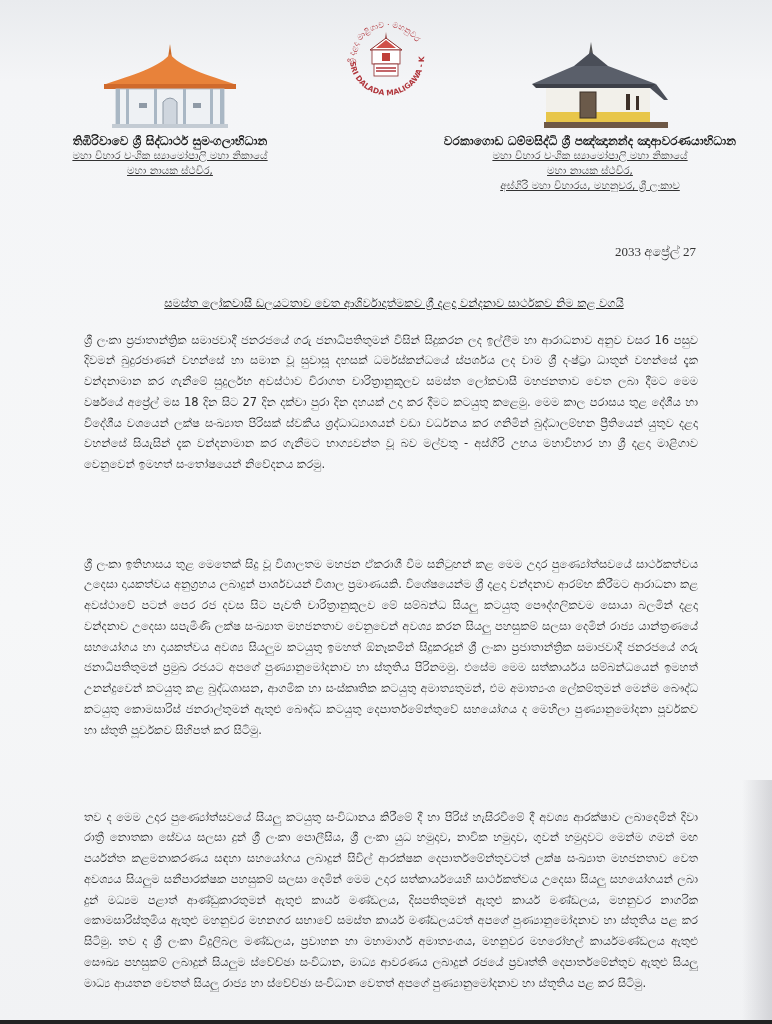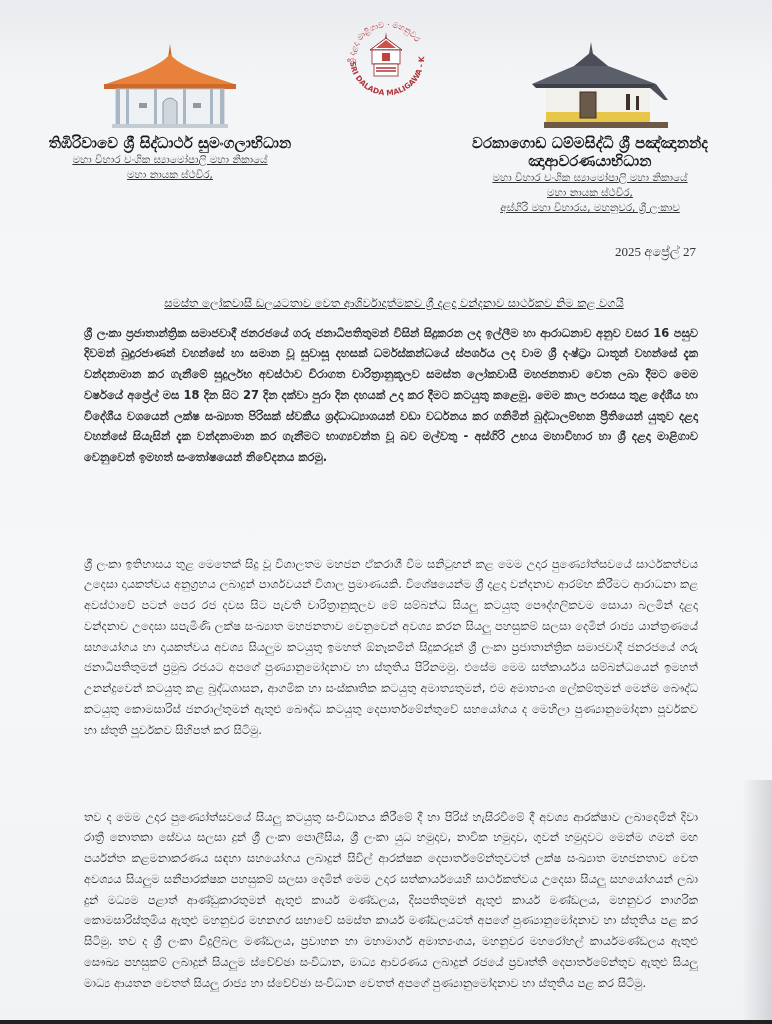--- a/index.html
+++ b/index.html
@@ -9,27 +9,27 @@
     font-family: "DejaVu Sans", "Liberation Sans", sans-serif;
     color: #2a2a2a;
     position: relative;
   }
   .page { position: absolute; inset: 0; }
   .header { position: absolute; top: 0; left: 0; width: 772px; height: 200px; }
   .col { position: absolute; text-align: center; }
   .col.left { left: 20px; width: 300px; top: 40px; }
   .col.right { left: 440px; width: 300px; top: 40px; }
   .building { height: 92px; position: relative; }
-  .signatory-name { font-weight: bold; font-size: 15px; color: #1a1a1a; margin-top: 2px; letter-spacing: 0.1px; }
+  .signatory-name { font-weight: bold; font-size: 12px; color: #1a1a1a; margin-top: 2px; letter-spacing: 0.1px; }
   .signatory-line { font-size: 10.5px; line-height: 15px; color: #333; text-decoration: underline; }
   .seal { position: absolute; left: 336px; top: 10px; width: 100px; height: 100px; }
   .date { position: absolute; right: 76px; top: 244px; font-family: "Liberation Serif", serif; font-size: 13px; color: #333; }
   .subject { position: absolute; left: 84px; top: 296px; width: 620px; text-align: center; font-size: 11.5px; text-decoration: underline; color: #222; white-space: nowrap; }
   .body { position: absolute; left: 84px; width: 614px; font-size: 11.5px; line-height: 20.8px; text-align: justify; color: #2b2b2b; }
-  .p1 { top: 311px; font-weight: bold; }
+  .p1 { top: 318px; }
   .p2 { top: 542px; }
   .p3 { top: 795px; }
   .p1 { height: 212px; }
   .shadow-right { position: absolute; right: 0; top: 780px; width: 30px; height: 244px; background: linear-gradient(90deg, rgba(0,0,0,0) 0%, rgba(120,120,130,0.25) 100%); }
   .bottom-bar { position: absolute; left: 0; bottom: 0; width: 772px; height: 4px; background: #222; }
 </style>
 </head>
 <body>
 
 <div class="page">
@@ -94,21 +94,21 @@
           <rect x="104" y="82" width="124" height="6" fill="#6e5846"></rect>
         </svg>
       </div>
       <div class="signatory-name">වරකාගොඩ ධම්මසිද්ධි ශ්‍රී පඤ්ඤානන්ද ඤාආවරණයාභිධාන</div>
       <div class="signatory-line">මහා විහාර වංශික ස්‍යාමෝපාලි මහා නිකායේ</div>
       <div class="signatory-line">මහා නායක ස්ථවිර,</div>
       <div class="signatory-line">අස්ගිරි මහා විහාරය, මහනුවර, ශ්‍රී ලංකාව</div>
     </div>
   </div>
 
-  <div class="date">2025 අප්‍රේල් 27</div>
+  <div class="date">2033 අප්‍රේල් 27</div>
 
   <div class="subject">සමස්ත ලෝකවාසී ඩලයටතාව වෙත ආශිර්වාදාත්මකව ශ්‍රී දළදා වන්දනාව සාර්ථකව නිම කළ වගයි</div>
 
   <p class="body p1">ශ්‍රී ලංකා ප්‍රජාතාන්ත්‍රික සමාජවාදී ජනරජයේ ගරු ජනාධිපතිතුමන් විසින් සිදුකරන ලද ඉල්ලීම හා ආරාධනාව අනුව වසර 16 පසුව දිවමන් බුදුරජාණන් වහන්සේ හා සමාන වූ සුවාසූ දහසක් ධර්මස්කන්ධයේ ස්පර්ශය ලද වාම ශ්‍රී දංෂ්ට්‍රා ධාතූන් වහන්සේ දැක වන්දනාමාන කර ගැනීමේ සුදුර්ලභ අවස්ථාව චිරාගත චාරිත්‍රානුකූලව සමස්ත ලෝකවාසී මහජනතාව වෙත ලබා දීමට මෙම වර්ෂයේ අප්‍රේල් මස 18 දින සිට 27 දින දක්වා පුරා දින දහයක් උදා කර දීමට කටයුතු කළෙමු. මෙම කාල පරාසය තුළ දේශීය හා විදේශීය වශයෙන් ලක්ෂ සංඛ්‍යාත පිරිසක් ස්වකීය ශ්‍රද්ධාධ්‍යාශයන් වඩා වර්ධනය කර ගනිමින් බුද්ධාලම්භන ප්‍රීතියෙන් යුතුව දළදා වහන්සේ සියැසින් දැක වන්දනාමාන කර ගැනීමට භාග්‍යවන්ත වූ බව මල්වතු - අස්ගිරි උභය මහාවිහාර හා ශ්‍රී දළදා මාළිගාව වෙනුවෙන් ඉමහත් සංතෝෂයෙන් නිවේදනය කරමු.</p>
   <p class="body p2">ශ්‍රී ලංකා ඉතිහාසය තුළ මෙතෙක් සිදු වූ විශාලතම මහජන ඒකරාශී වීම සනිටුහන් කළ මෙම උදාර පුණ්‍යෝත්සවයේ සාර්ථකත්වය උදෙසා දායකත්වය අනුග්‍රහය ලබාදුන් පාර්ශවයන් විශාල ප්‍රමාණයකි. විශේෂයෙන්ම ශ්‍රී දළදා වන්දනාව ආරම්භ කිරීමට ආරාධනා කළ අවස්ථාවේ පටන් පෙර රජ දවස සිට පැවති චාරිත්‍රානුකූලව මේ සම්බන්ධ සියලු කටයුතු පෞද්ගලිකවම සොයා බලමින් දළදා වන්දනාව උදෙසා සපැමිණි ලක්ෂ සංඛ්‍යාත මහජනතාව වෙනුවෙන් අවශ්‍ය කරන සියලු පහසුකම් සලසා දෙමින් රාජ්‍ය යාන්ත්‍රණයේ සහයෝගය හා දායකත්වය අවශ්‍ය සියලුම කටයුතු ඉමහත් ඕනෑකමින් සිදුකරදුන් ශ්‍රී ලංකා ප්‍රජාතාන්ත්‍රික සමාජවාදී ජනරජයේ ගරු ජනාධිපතිතුමන් ප්‍රමුඛ රජයට අපගේ පුණ්‍යානුමෝදනාව හා ස්තූතිය පිරිනමමු. එසේම මෙම සත්කාර්යය සම්බන්ධයෙන් ඉමහත් උනන්දුවෙන් කටයුතු කළ බුද්ධශාසන, ආගමික හා සංස්කෘතික කටයුතු අමාත්‍යතුමන්, එම අමාත්‍යංශ ලේකම්තුමන් මෙන්ම බෞද්ධ කටයුතු කොමසාරිස් ජනරාල්තුමන් ඇතුළු බෞද්ධ කටයුතු දෙපාර්තමේන්තුවේ සහයෝගය ද මෙහිලා පුණ්‍යානුමෝදනා පූර්වකව හා ස්තුති පූර්වකව සිහිපත් කර සිටිමු.</p>
   <p class="body p3">තව ද මෙම උදාර පුණ්‍යෝත්සවයේ සියලු කටයුතු සංවිධානය කිරීමේ දී හා පිරිස් හැසිරවීමේ දී අවශ්‍ය ආරක්ෂාව ලබාදෙමින් දිවා රාත්‍රී නොතකා සේවය සලසා දුන් ශ්‍රී ලංකා පොලීසිය, ශ්‍රී ලංකා යුධ හමුදාව, නාවික හමුදාව, ගුවන් හමුදාවට මෙන්ම ගමන් මඟ පර්යන්ත කළමනාකරණය සඳහා සහයෝගය ලබාදුන් සිවිල් ආරක්ෂක දෙපාර්තමේන්තුවටත් ලක්ෂ සංඛ්‍යාත මහජනතාව වෙත අවශ්‍යය සියලුම සනීපාරක්ෂක පහසුකම් සලසා දෙමින් මෙම උදාර සත්කාර්යයෙහි සාර්ථකත්වය උදෙසා සියලු සහයෝගයන් ලබා දුන් මධ්‍යම පළාත් ආණ්ඩුකාරතුමන් ඇතුළු කාර්ය මණ්ඩලය, දිසපතිතුමන් ඇතුළු කාර්ය මණ්ඩලය, මහනුවර නාගරික කොමසාරිස්තුමිය ඇතුළු මහනුවර මහනගර සභාවේ සමස්ත කාර්ය මණ්ඩලයටත් අපගේ පුණ්‍යානුමෝදනාව හා ස්තූතිය පළ කර සිටිමු. තව ද ශ්‍රී ලංකා විදුලිබල මණ්ඩලය, ප්‍රවාහන හා මහාමාර්ග අමාත්‍යංශය, මහනුවර මහරෝහල් කාර්යමණ්ඩලය ඇතුළු සෞඛ්‍ය පහසුකම් ලබාදුන් සියලුම ස්වේච්ඡා සංවිධාන, මාධ්‍ය ආවරණය ලබාදුන් රජයේ ප්‍රවෘත්ති දෙපාර්තමේන්තුව ඇතුළු සියලු මාධ්‍ය ආයතන වෙතත් සියලු රාජ්‍ය හා ස්වේච්ඡා සංවිධාන වෙතත් අපගේ පුණ්‍යානුමෝදනාව හා ස්තූතිය පළ කර සිටිමු.</p>
 
   <div class="shadow-right"></div>
   <div class="bottom-bar"></div>
 </div>

